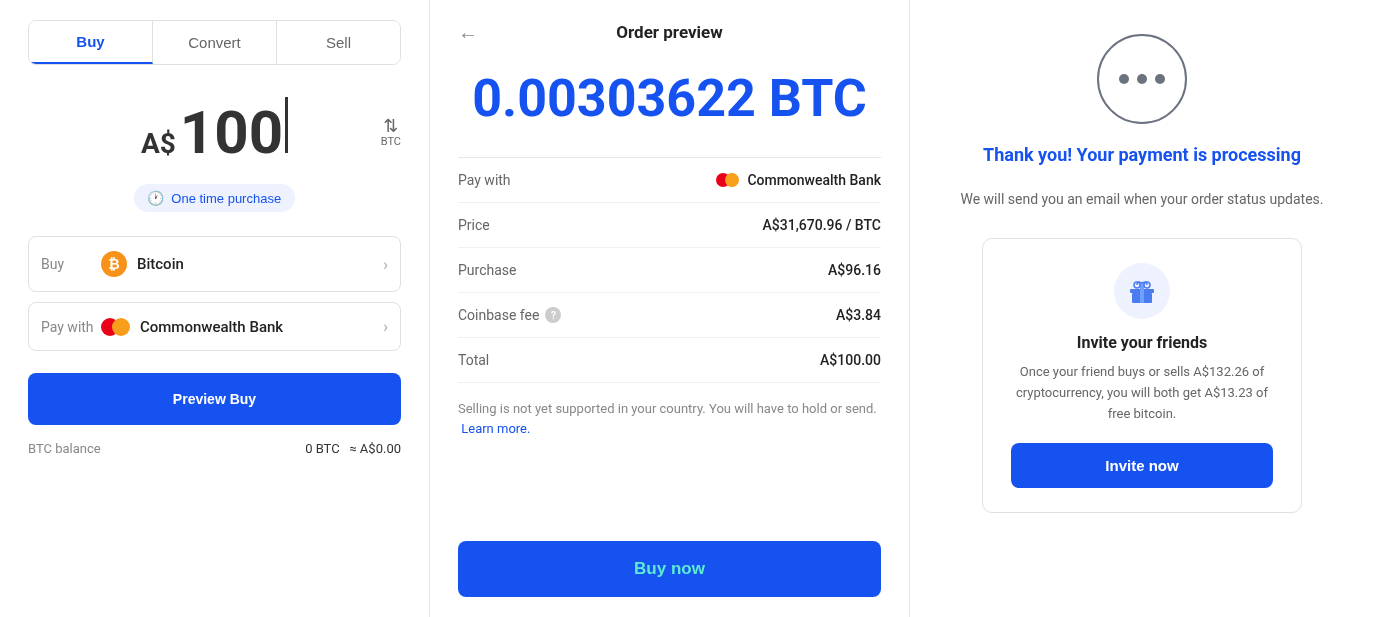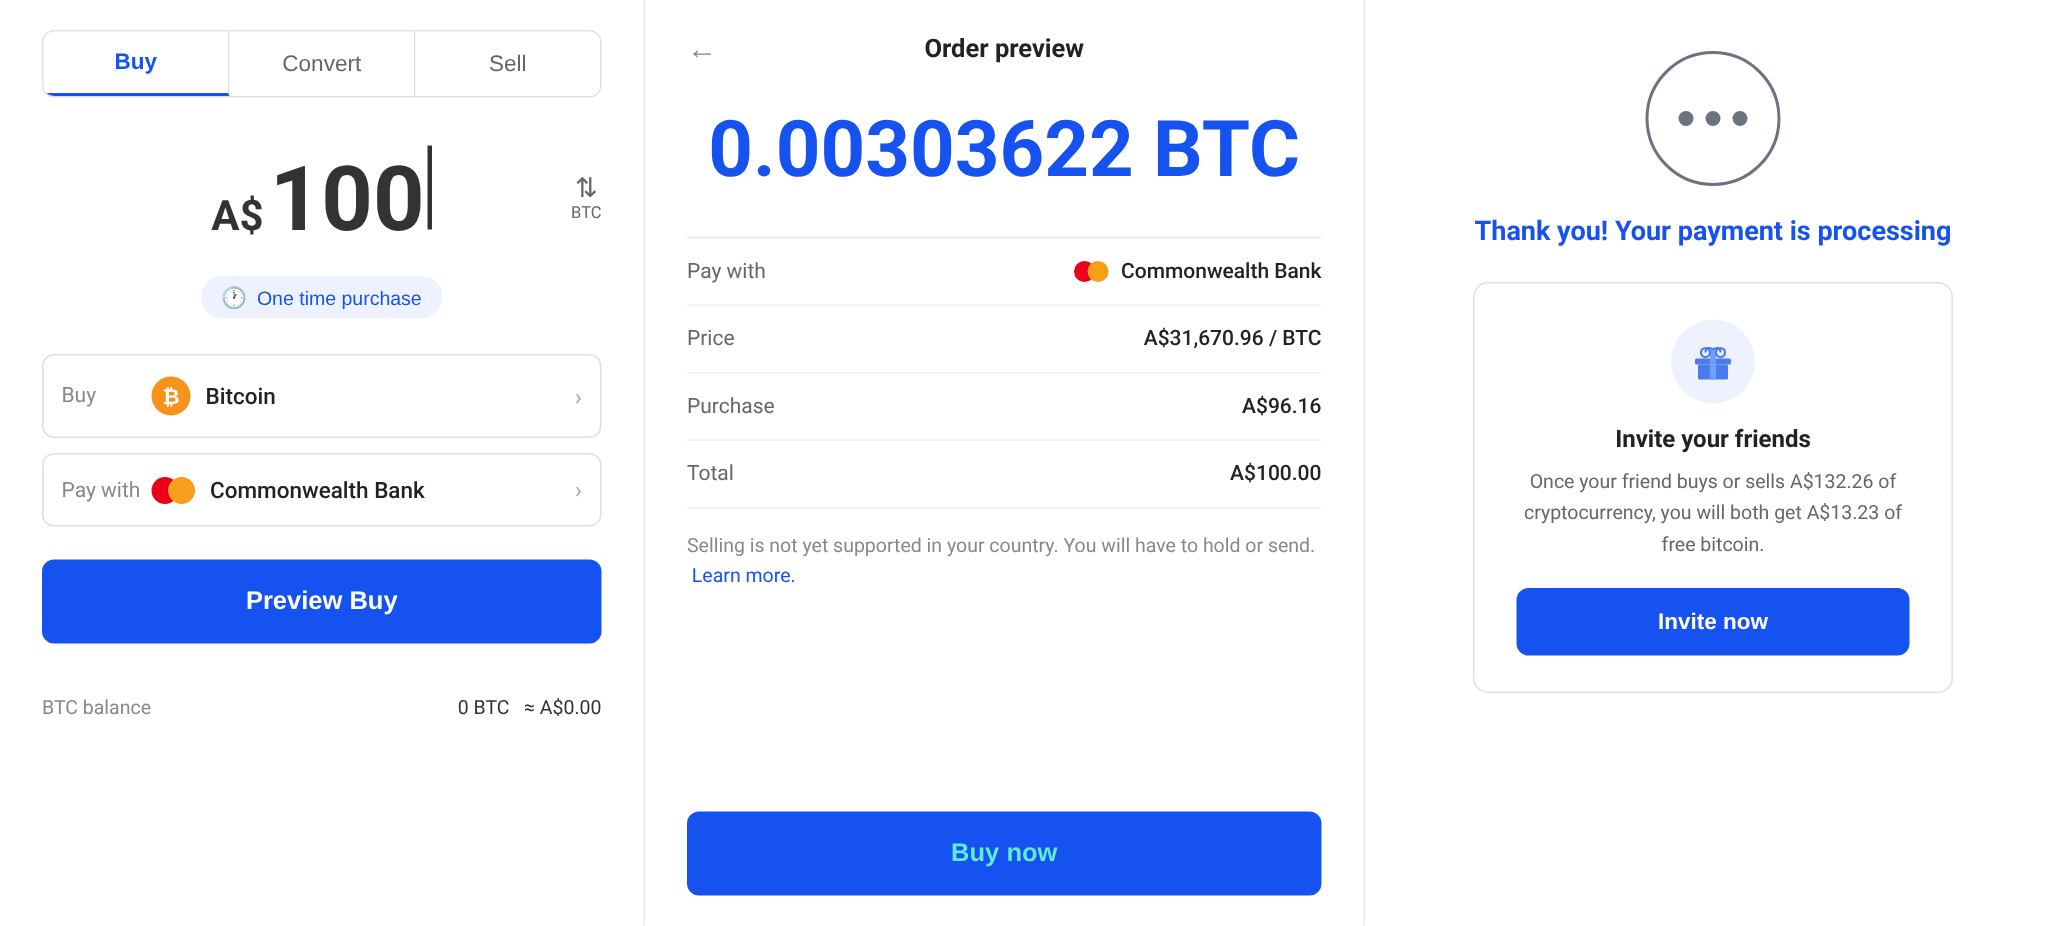--- a/index.html
+++ b/index.html
@@ -172,26 +172,26 @@
       border-radius: 50%;
       margin-left: -7px;
     }
 
     .preview-buy-btn {
       background: #1652f0;
       color: #fff;
       border: none;
       border-radius: 8px;
       padding: 18px;
-      font-size: 17px;
+      font-size: 14px;
       font-weight: 700;
       width: 100%;
       cursor: pointer;
       margin-top: 12px;
-      margin-bottom: 36px;
+      margin-bottom: 16px;
     }
 
     .balance-row {
       display: flex;
       justify-content: space-between;
       font-size: 13px;
       color: #888;
     }
     .balance-value {
       color: #333;
@@ -481,20 +481,27 @@
     <div class="detail-row">
       <span class="detail-label">Price</span>
       <span class="detail-value">A$31,670.96 / BTC</span>
     </div>
 
     <div class="detail-row">
       <span class="detail-label">Purchase</span>
       <span class="detail-value">A$96.16</span>
     </div>
 
+    <div class="detail-row">
+      <span class="detail-label">
+        Coinbase fee
+        <span class="info-icon">?</span>
+      </span>
+      <span class="detail-value">A$3.84</span>
+    </div>
 
     <div class="detail-row">
       <span class="detail-label">Total</span>
       <span class="detail-value">A$100.00</span>
     </div>
   </div>
 
   <p class="notice-text">
     <span>Selling is not yet supported in your country. You will have to hold or send.</span>
     &nbsp;<a class="learn-more-link">Learn more.</a>
@@ -506,20 +513,21 @@
 <div class="right-panel">
   <div class="processing-icon">
     <div class="dots-row">
       <div class="dot"></div>
       <div class="dot"></div>
       <div class="dot"></div>
     </div>
   </div>
 
   <p class="thank-you-text">Thank you! Your payment is processing</p>
+  <p class="processing-sub">We will send you an email when your order status updates.</p>
 
   <div class="invite-card">
     <div class="gift-icon">
       <svg width="30" height="30" viewBox="0 0 30 30" fill="none" xmlns="http://www.w3.org/2000/svg">
         <rect x="3" y="13" width="24" height="4" rx="1" fill="#4a7cf0"></rect>
         <rect x="5" y="17" width="20" height="10" rx="1" fill="#4a7cf0"></rect>
         <rect x="13" y="7" width="4" height="20" rx="1" fill="#6fa0ff"></rect>
         <ellipse cx="10" cy="9" rx="3" ry="3" stroke="#4a7cf0" stroke-width="1.5" fill="none"></ellipse>
         <ellipse cx="20" cy="9" rx="3" ry="3" stroke="#4a7cf0" stroke-width="1.5" fill="none"></ellipse>
         <path d="M15 7 C15 7 10 4 10 9" stroke="#4a7cf0" stroke-width="1.5" fill="none"></path>

